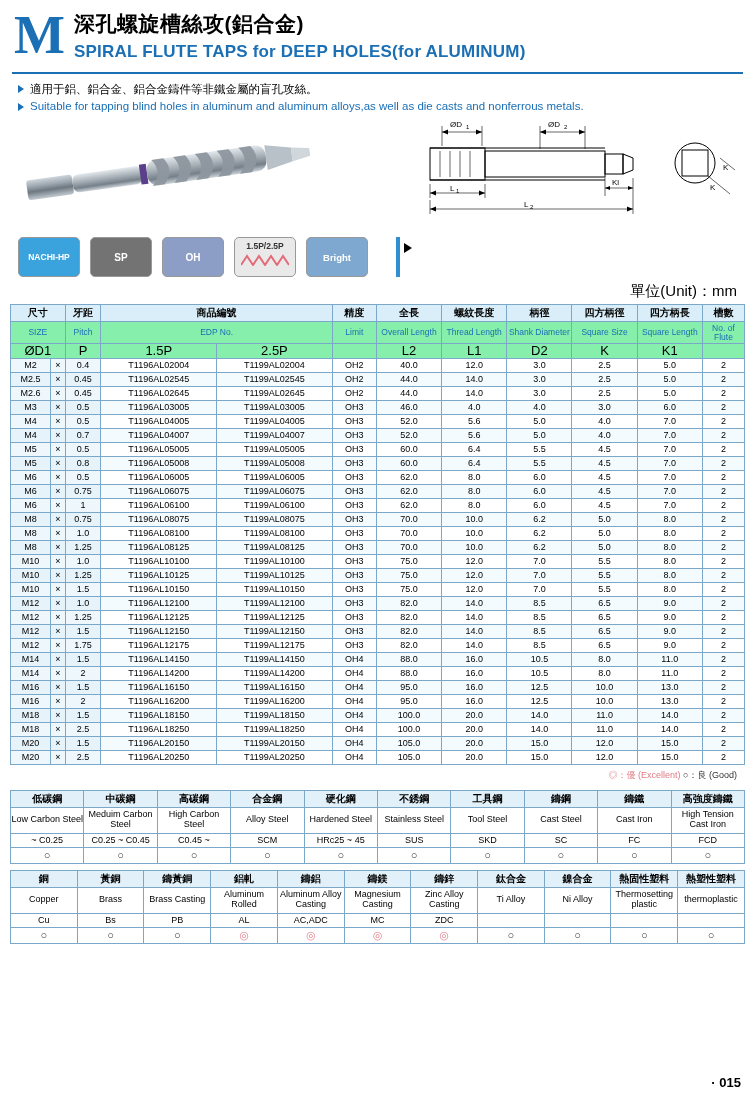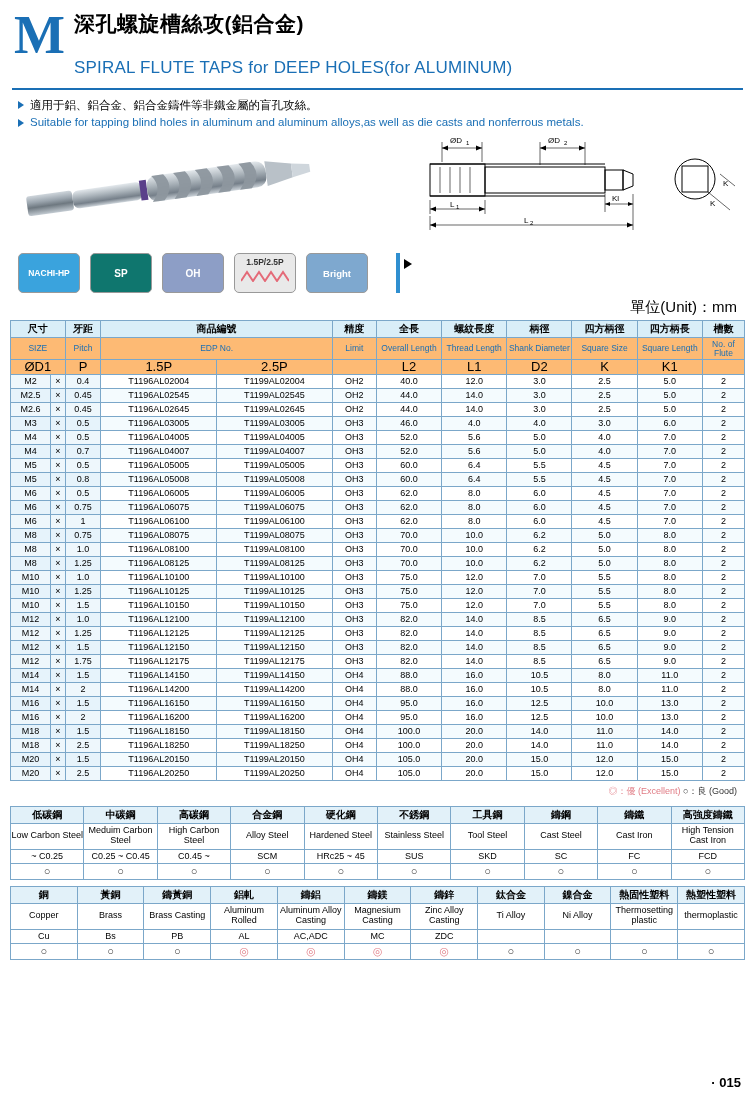--- a/index.html
+++ b/index.html
@@ -16,21 +16,21 @@
 
   
   .header { display:flex; align-items:flex-start; padding: 10px 0 4px 4px; }
   .bigM {
     font-family: "Liberation Serif", serif;
     font-size: 54px; font-weight: bold; color:#1a6fb5;
     line-height: 46px; width: 54px; margin-top: 2px;
   }
   .htitles { margin-left: 6px; }
   .htitle-cn { font-size: 21px; font-weight: bold; color:#000; letter-spacing:0.5px; }
-  .htitle-en { font-size: 17px; font-weight: normal; color:#1a6fb5; margin-top: 20px; letter-spacing:0.2px;}
+  .htitle-en { font-size: 17px; font-weight: bold; color:#1a6fb5; margin-top: 4px; letter-spacing:0.2px;}
   .rule { height:2px; background:#1a6fb5; margin: 6px 2px 0 2px; }
 
   
   .bullets { margin: 8px 0 0 8px; }
   .bullet-row { display:flex; align-items:flex-start; font-size:11.5px; margin-bottom:3px; }
   .tri { width:0;height:0;border-left:6px solid #1a6fb5;border-top:4px solid transparent;border-bottom:4px solid transparent; margin-right:6px; margin-top:3px;}
   .b-cn { color:#000; }
   .b-en { color:#1a6fb5; }
 
   
@@ -40,37 +40,37 @@
 
   
   .badges { display:flex; align-items:center; gap:10px; margin: 6px 0 0 8px; height:46px;}
   .badge {
     width: 62px; height: 40px; border-radius: 5px;
     display:flex; align-items:center; justify-content:center;
     font-size: 10px; font-weight:bold; color:#fff; text-align:center;
     border:1px solid #999;
   }
   .badge.hp { background:#3aa3dd; font-size:8.5px; }
-  .badge.sp { background:#0f766e; }
+  .badge.sp { background:#737373; }
   .badge.oh { background:#8d9ec6; }
   .badge.pp { background:#e9e9e9; color:#333; font-size:8.5px; position:relative; flex-direction:column; justify-content:flex-start; padding-top:3px;}
   .badge.br { background:#7ea8cf; font-size:9.5px;}
   .zig { width:48px; height:12px; margin-top:3px;}
   .arrowbar { margin-left:18px; display:flex; align-items:center; height:46px;}
   .vbar { width:4px; height:40px; background:#2f8fd0; }
   .rtri { width:0;height:0;border-left:8px solid #000;border-top:5px solid transparent;border-bottom:5px solid transparent; margin-left:4px; margin-top:-18px;}
 
   .unit { text-align:right; font-size:15px; padding-right:8px; margin-top:2px; }
 
   
   table.main { border-collapse: collapse; width: 735px; margin: 3px auto 0 auto; table-layout: fixed;}
   table.main th, table.main td {
     border: 1px solid #7ba7c9; text-align:center; font-size:9px; padding:0; height:14px;
   }
-  table.main thead th { background:#fdba74; color:#1a4f7a; font-weight:normal; line-height:1.05; }
+  table.main thead th { background:#86efac; color:#1a4f7a; font-weight:normal; line-height:1.05; }
   table.main thead th.hdr-cn { font-size:10px; font-weight:bold; color:#000; background:#d9eef8; height:17px;}
   table.main thead th.hdr-en { font-size:8.5px; color:#1a6fb5; height:22px;}
   table.main thead th.hdr-sym { font-size:13px; color:#000; height:14px;}
   td.dim { background:#eef7fc; }
   td.edp { background:#ffffff; }
   tr.alt td { background:#f4fbfe; }
   tr.alt td.dim { background:#e6f3fb; }
   .xmark { font-size:8px; }
 
   

